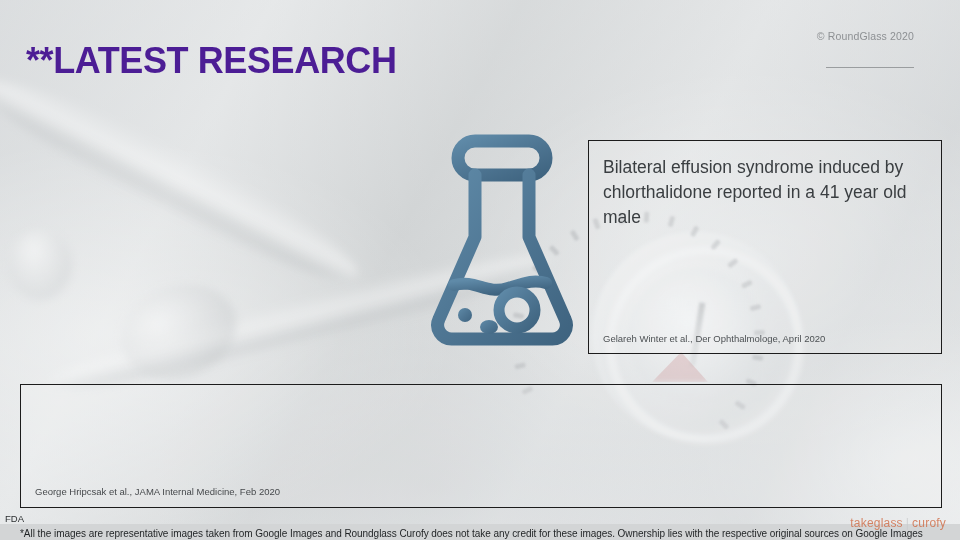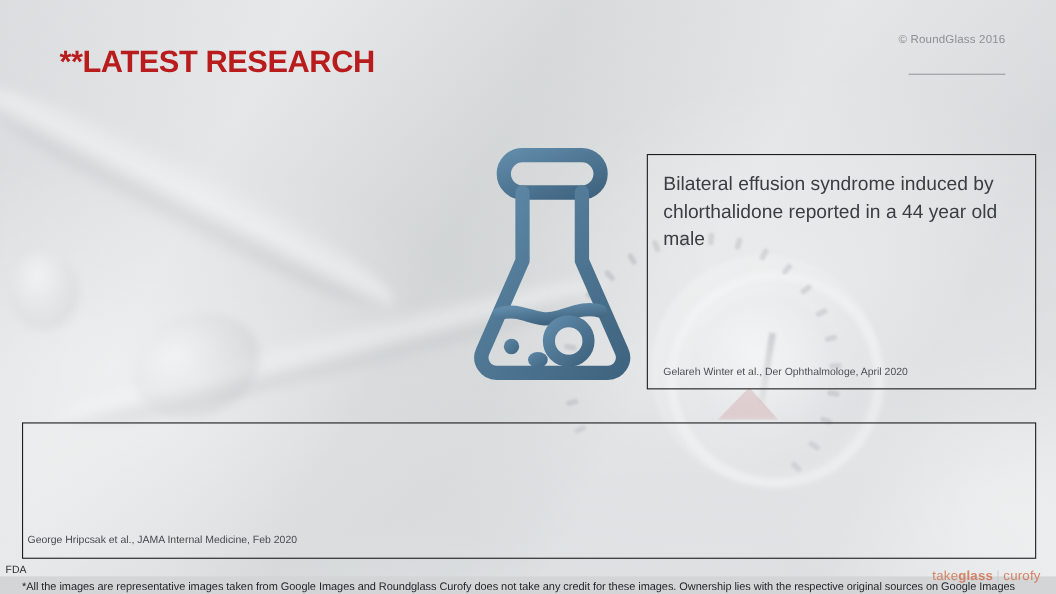--- a/index.html
+++ b/index.html
@@ -135,24 +135,24 @@
   .copyright-rule {
     position: absolute;
     right: 46px; top: 67px;
     width: 88px; height: 0;
     border-top: 1px solid #9a9d9f;
   }
 
   
   .slide-title {
     position: absolute;
-    left: 54px; top: 40px;
-    font-size: 28px;
+    left: 26px; top: 40px;
+    font-size: 36px;
     font-weight: bold;
-    color: #b91c1c;
+    color: #4c1d95;
     letter-spacing: -0.4px;
     white-space: nowrap;
   }
 
   
   .card {
     position: absolute;
     border: 1.5px solid #1c1c1c;
     background: rgba(255,255,255,0.10);
     box-sizing: border-box;
@@ -177,21 +177,21 @@
   }
 
   #card-bottom .card-text {
     left: 13px; right: 20px; top: 16px;
     font-size: 18px;
     font-weight: bold;
     line-height: 1.44;
     color: #a01828;
   }
   #card-bottom .card-cite {
-    left: 4px; bottom: 10px;
+    left: 14px; bottom: 10px;
     font-size: 9.5px;
     color: #46494c;
   }
 
   
   .flask-wrap {
     position: absolute;
     left: 424px; top: 133px;
     width: 156px; height: 218px;
   }
@@ -221,21 +221,21 @@
   }
   .logo {
     position: absolute;
     right: 14px; top: 516px;
     font-size: 12px;
     color: #d0673f;
     letter-spacing: 0.2px;
     white-space: nowrap;
     opacity: 0.78;
   }
-  .logo .bold { font-weight: bold; }
+  .logo .bold { font-weight: normal; }
   .logo .sep { color: #c8cacb; margin: 0 3px; }
 </style>
 </head>
 <body>
 
 <div id="slide">
 
   <div class="bg-layer bg-base"></div>
   <div class="bg-layer bg-soft1"></div>
   <div class="steth-tube-a"></div>
@@ -267,21 +267,21 @@
       <div class="gauge-tick" style="left: 747.938px; top: 310.185px; transform: rotate(-26.4286deg);"></div>
       <div class="gauge-tick" style="left: 752.147px; top: 321.455px; transform: rotate(-14.5238deg);"></div>
       <div class="gauge-tick" style="left: 753.939px; top: 333.35px; transform: rotate(-2.61905deg);"></div>
       <div class="gauge-tick" style="left: 753.24px; top: 345.359px; transform: rotate(9.28571deg);"></div>
       <div class="gauge-tick" style="left: 750.078px; top: 356.965px; transform: rotate(21.1905deg);"></div>
       <div class="gauge-tick" style="left: 744.59px; top: 367.67px; transform: rotate(33.0952deg);"></div>
       <div class="gauge-tick" style="left: 737.012px; top: 377.012px; transform: rotate(45deg);"></div>
     </div>
   <div class="bg-layer bg-veil"></div>
 
-  <div class="copyright">© RoundGlass 2016</div>
+  <div class="copyright">© RoundGlass 2020</div>
   <div class="copyright-rule"></div>
   <div class="slide-title">**LATEST RESEARCH</div>
 
 
   <div class="flask-wrap">
     <svg viewBox="0 0 156 218" xmlns="http://www.w3.org/2000/svg" aria-hidden="true">
       <defs>
         <linearGradient id="fg" x1="0" y1="0" x2="1" y2="1">
           <stop offset="0%" stop-color="#5f8aa8"></stop>
           <stop offset="55%" stop-color="#4d7491"></stop>
@@ -295,21 +295,21 @@
 
       <path d="M30 152 C52 146, 62 162, 84 155 C100 150, 110 146, 122 150" fill="none" stroke="url(#fg)" stroke-width="12" stroke-linecap="round"></path>
 
       <circle cx="93" cy="177" r="18" fill="none" stroke="url(#fg)" stroke-width="11"></circle>
       <circle cx="41" cy="182" r="7" fill="url(#fg)"></circle>
       <ellipse cx="65" cy="194" rx="9" ry="7" fill="url(#fg)"></ellipse>
     </svg>
   </div>
 
   <div class="card" id="card-right">
-    <div class="card-text">Bilateral effusion syndrome induced by chlorthalidone reported in a 44 year old male</div>
+    <div class="card-text">Bilateral effusion syndrome induced by chlorthalidone reported in a 41 year old male</div>
     <div class="card-cite">Gelareh Winter et al., Der Ophthalmologe, April 2020</div>
   </div>
 
   <div class="card" id="card-bottom">
     <div class="card-cite">George Hripcsak et al., JAMA Internal Medicine, Feb 2020</div>
   </div>
 
   <div class="footer-fda">FDA</div>
   <div class="footer-strip"></div>
   <div class="footer-note">*All the images are representative images taken from Google Images and Roundglass Curofy does not take any credit for these images. Ownership lies with the respective original sources on Google Images</div>

